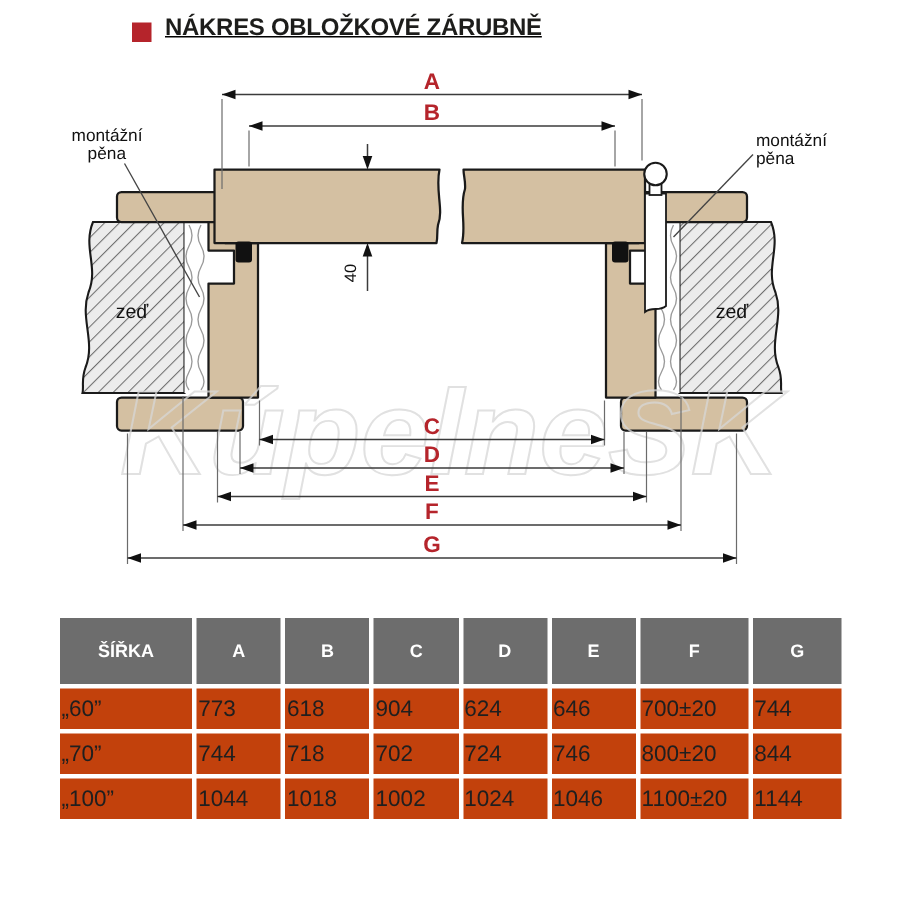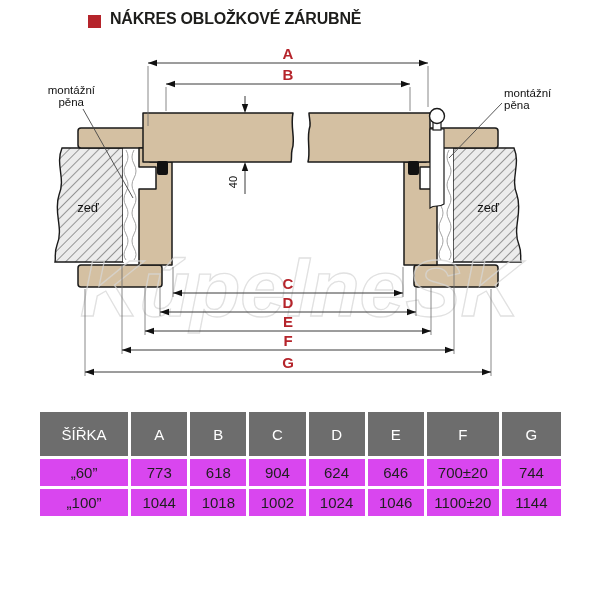--- a/index.html
+++ b/index.html
@@ -1,28 +1,28 @@
 <!DOCTYPE html>
 <html><head>
 <meta charset="utf-8">
 <style>
   html,body{margin:0;padding:0;background:#fff;width:600px;height:600px;
     font-family:"Liberation Sans",sans-serif;}
   #stage{position:relative;width:600px;height:600px;background:#fff;overflow:hidden;}
   
-  #hdr{position:absolute;left:88px;top:10px;display:flex;align-items:flex-end;gap:9px;}
+  #hdr{position:absolute;left:88px;top:10px;display:flex;align-items:flex-end;gap:9px;text-decoration:underline;}
   #hdr .sq{width:13px;height:13px;background:#b5242b;flex:0 0 auto;}
   #hdr .t{font-size:16px;font-weight:bold;color:#1d1d1b;letter-spacing:-0.2px;white-space:nowrap;}
   
   #dia{position:absolute;left:0;top:0;width:600px;height:405px;}
   
   #tblwrap{position:absolute;left:37px;top:409px;width:527px;}
   table{border-collapse:separate;border-spacing:3px;width:527px;table-layout:fixed;}
-  th{background:#6d6d6d;color:#fff;font-weight:normal;font-size:15px;height:42px;text-align:center;}
-  td{background:#d946ef;color:#1f1f1f;font-size:15px;height:25px;text-align:center;}
+  th{background:#6d6d6d;color:#fff;font-weight:bold;font-size:12px;height:42px;text-align:center;}
+  td{background:#c2410c;color:#1f1f1f;font-size:15px;height:25px;text-align:left;}
   col.c0{width:88px}col.cn{width:56px}col.cf{width:72px}col.cg{width:59px}
   text{font-family:"Liberation Sans",sans-serif;}
   .dimletter{font-weight:bold;font-size:15px;}
   .small-label{font-size:11.5px;fill:#111;}
   .zedlabel{font-size:13px;fill:#111;}
 </style>
 </head>
 <body>
 
 <div id="stage">
@@ -196,20 +196,30 @@
             <td>„60”</td>
             <td>773</td>
             <td>618</td>
             <td>904</td>
             <td>624</td>
             <td>646</td>
             <td>700±20</td>
             <td>744</td>
           </tr>
           <tr>
+            <td>„70”</td>
+            <td>744</td>
+            <td>718</td>
+            <td>702</td>
+            <td>724</td>
+            <td>746</td>
+            <td>800±20</td>
+            <td>844</td>
+          </tr>
+          <tr>
             <td>„100”</td>
             <td>1044</td>
             <td>1018</td>
             <td>1002</td>
             <td>1024</td>
             <td>1046</td>
             <td>1100±20</td>
             <td>1144</td>
           </tr>
         </tbody>

